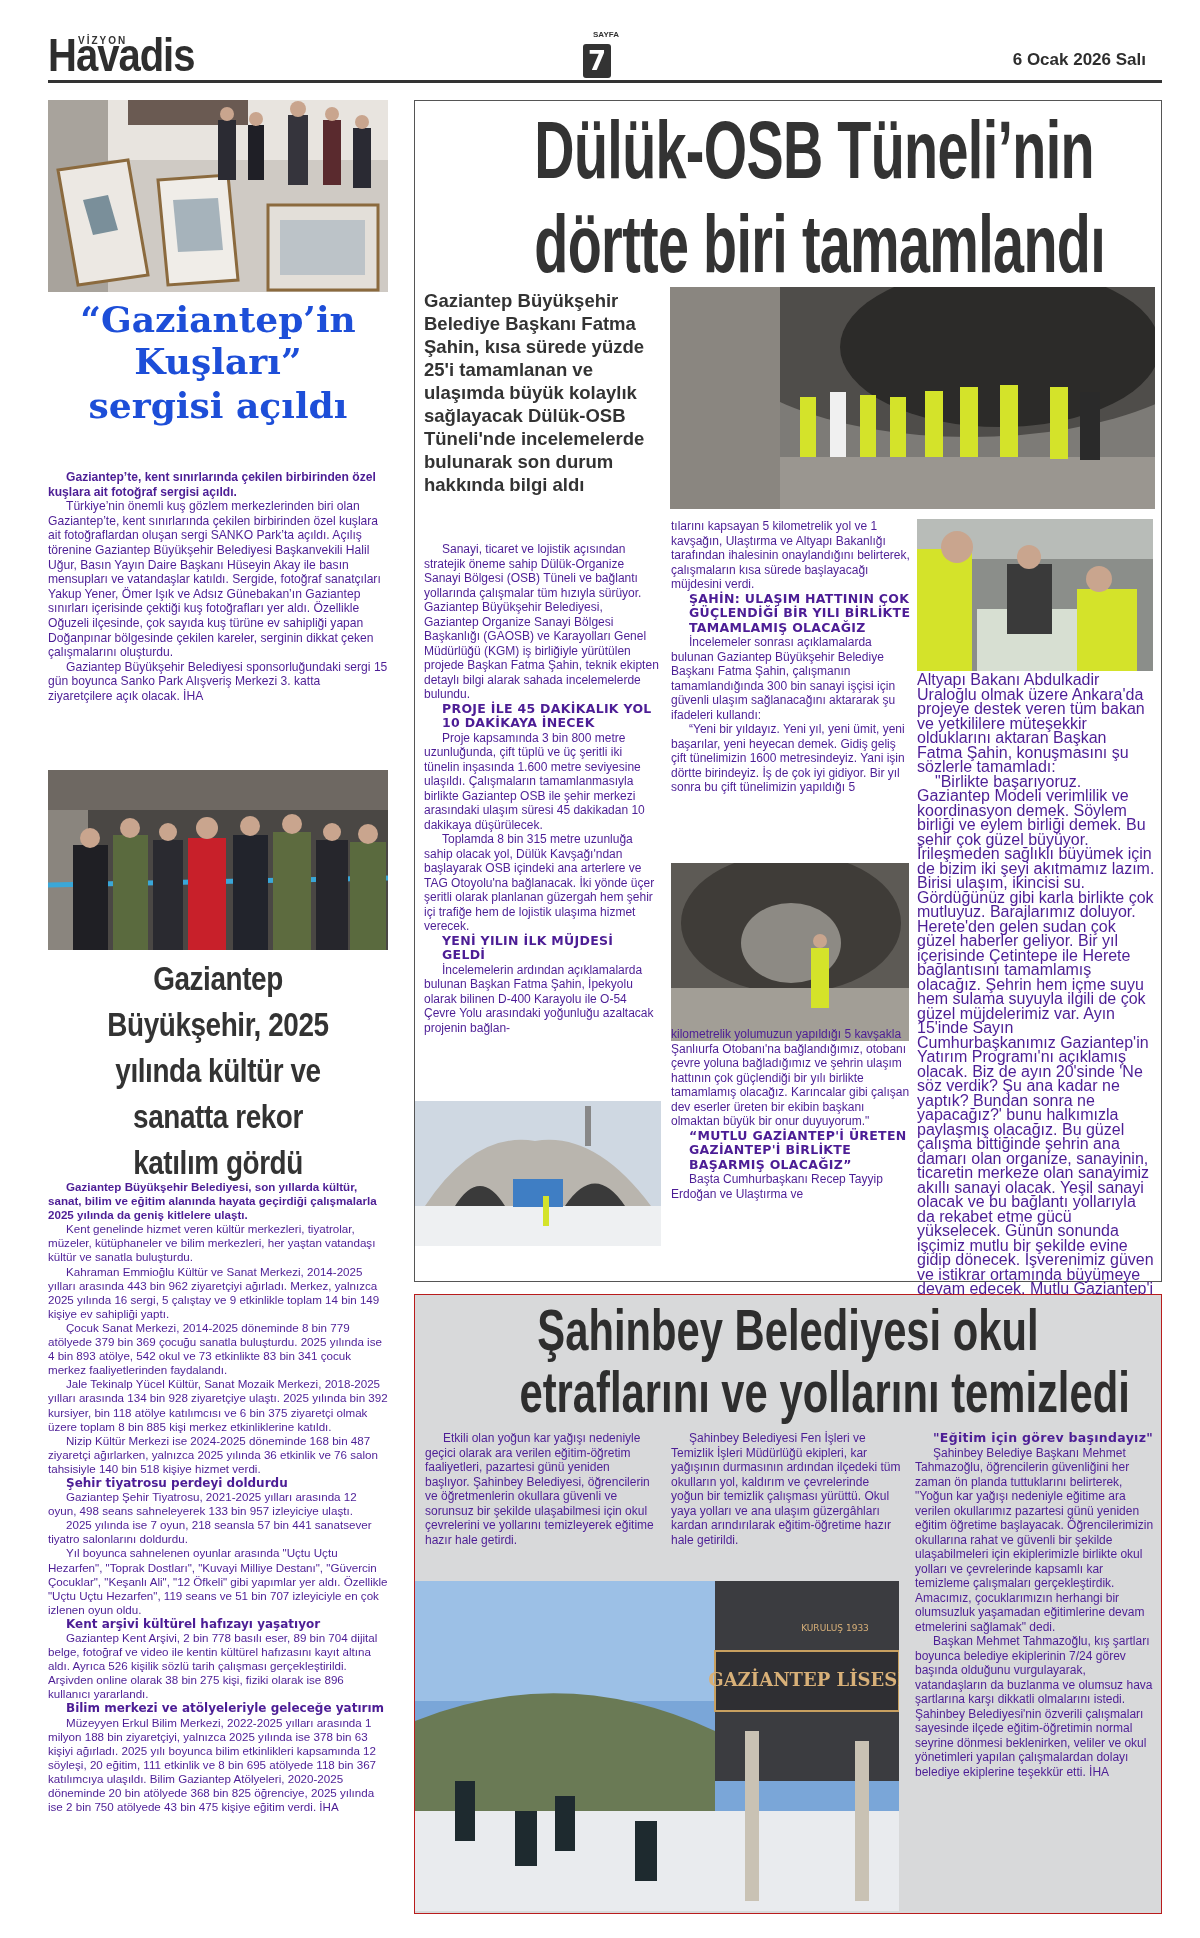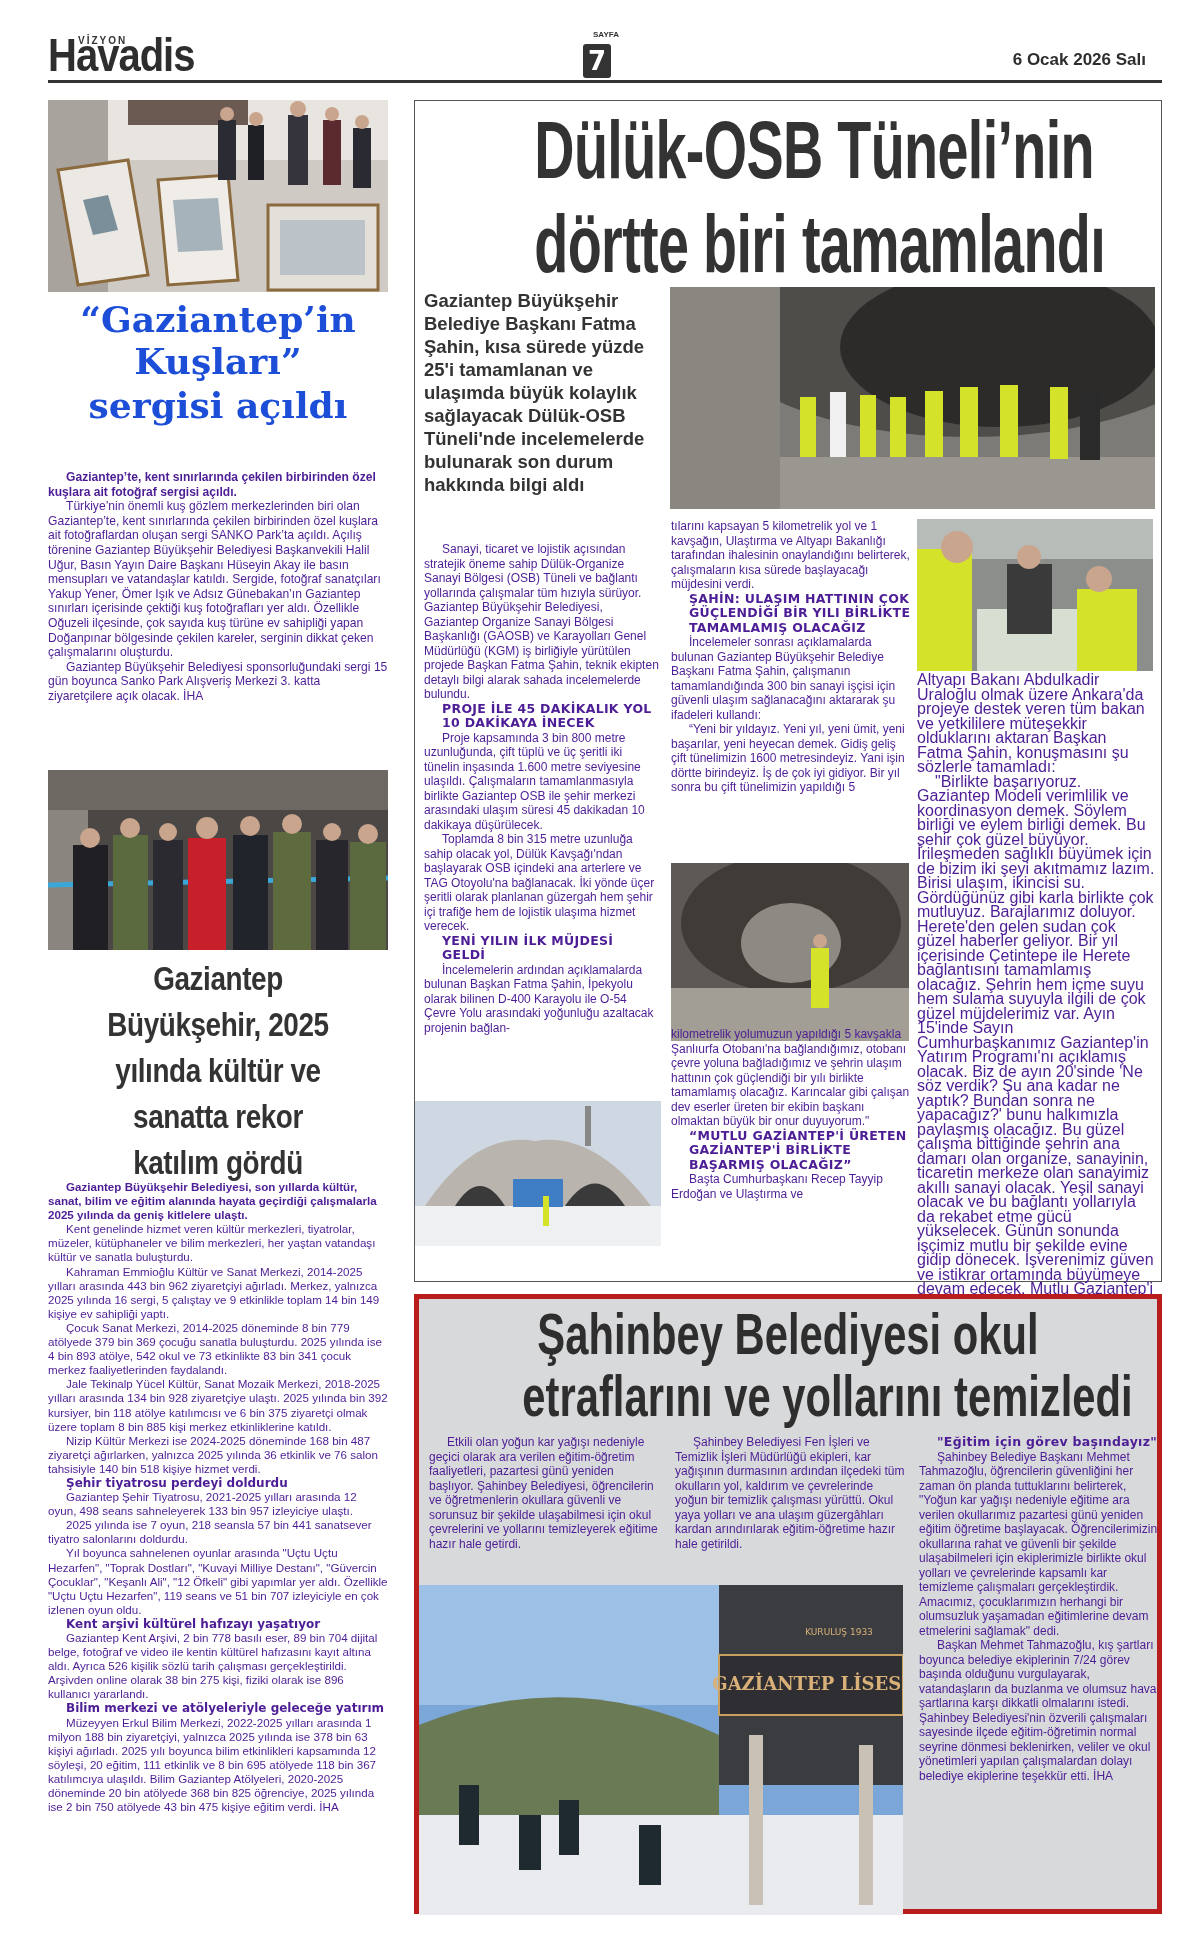--- a/index.html
+++ b/index.html
@@ -30,21 +30,21 @@
   .caps-head { font-weight: bold; font-family: "DejaVu Sans", sans-serif; font-size: 12.5px; line-height: 14.6px; padding-left: 18px; text-transform: none; letter-spacing: 0.3px; }
 
   
   .box-main { position: absolute; left: 414px; top: 100px; width: 748px; height: 1182px; border: 1px solid #555; }
   .main-headline { position: absolute; left: 0; top: 2px; width: 100%; font-family: "Liberation Sans", sans-serif; font-weight: bold; font-size: 82px; line-height: 94px; color: #333; text-align: center; transform: scaleX(0.68); transform-origin: center top; letter-spacing: -1px; white-space: nowrap; }
   .main-deck { position: absolute; left: 9px; top: 188px; width: 240px; font-size: 18.5px; line-height: 23px; font-weight: bold; color: #333; }
 
   .col { position: absolute; }
 
   
-  .box-bottom { position: absolute; left: 414px; top: 1294px; width: 748px; height: 620px; border: 5px solid #b91c1c; background: #d8d9da; }
+  .box-bottom { position: absolute; left: 414px; top: 1294px; width: 748px; height: 620px; border: 1px solid #b91c1c; background: #d8d9da; }
   .bottom-headline { position: absolute; left: 0; top: 4px; width: 100%; font-family: "Liberation Sans", sans-serif; font-weight: bold; font-size: 58px; line-height: 62px; color: #2e2e2e; text-align: center; transform: scaleX(0.72); transform-origin: center top; white-space: nowrap; }
 </style>
 </head>
 <body>
 
 <div class="masthead">
   <div class="logo">
     <span class="logo-big">Havadis</span>
     <span class="logo-small">VİZYON</span>
   </div>

